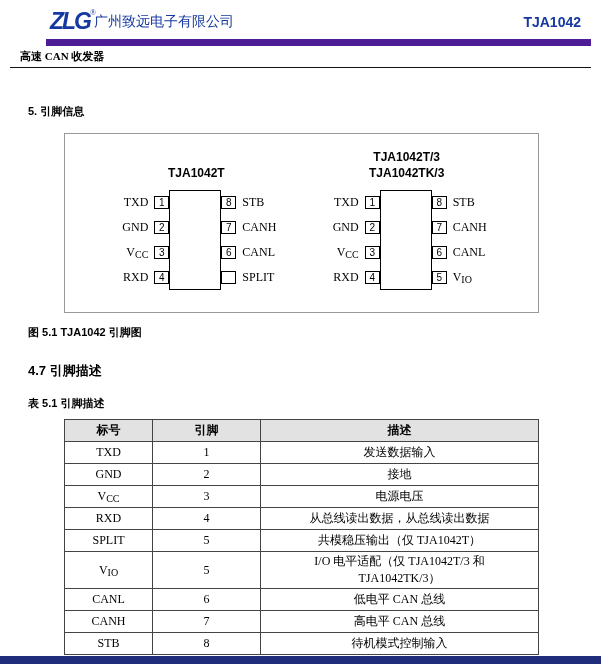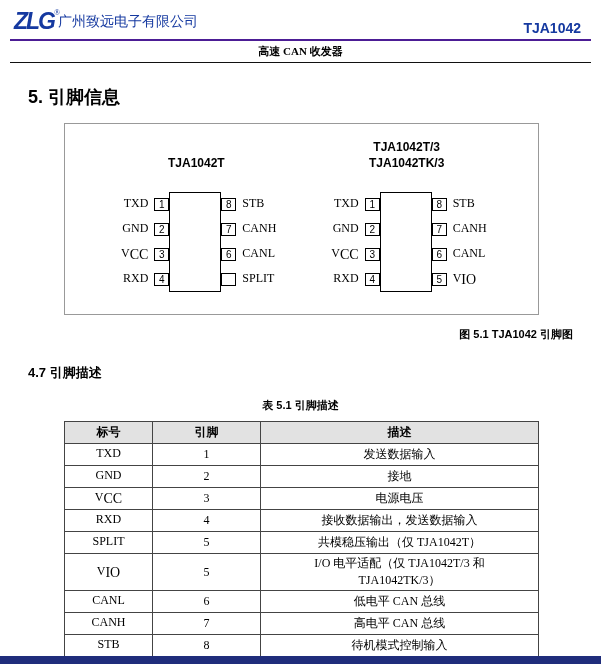--- a/index.html
+++ b/index.html
@@ -8,57 +8,57 @@
     --table-header-bg:#e2e2e2;
   }
   *{box-sizing:border-box;margin:0;padding:0;}
   html,body{width:601px;height:664px;}
   body{
     background:#fff;color:#000;position:relative;overflow:hidden;
     font-family:"Liberation Serif", serif;
   }
   .page{padding:8px 10px 0;}
   
-  .hdr{display:flex;justify-content:space-between;align-items:flex-end;
-       border-bottom:2px solid #4c1d95;padding:0 4px 3px;}
+  .hdr{display:flex;justify-content:space-between;align-items:center;
+       border-bottom:7px solid #4c1d95;padding:0 4px 3px;margin-left:36px;}
   .hdr-left{display:flex;align-items:center;gap:8px;}
   .logo{width:36px;height:28px;display:flex;align-items:flex-start;}
   .logo-z{font-family:"Liberation Sans",sans-serif;font-style:italic;font-weight:bold;
           font-size:23px;line-height:26px;color:var(--brand-blue);letter-spacing:-2px;}
   .logo-r{font-size:8px;color:var(--brand-blue);vertical-align:top;}
   .company{color:var(--brand-blue);font-weight:normal;font-size:14px;
            font-family:"Liberation Sans",sans-serif;}
   .part{color:var(--brand-blue);font-weight:bold;font-size:14px;
         font-family:"Liberation Sans",sans-serif;padding-right:6px;}
-  .subtitle-row{text-align:center;font-size:11px;font-weight:bold;
+  .subtitle-row{text-align:left;font-size:11px;font-weight:bold;
                 padding:3px 10px 3px;border-bottom:1px solid #111;}
   
   .content{padding:0 18px;}
-  .h1{font-size:18px;font-weight:bold;margin:22px 0 0;font-family:"Liberation Sans",sans-serif;}
+  .h1{font-size:11px;font-weight:bold;margin:36px 0 0;font-family:"Liberation Sans",sans-serif;}
   .h2{font-size:13px;font-weight:bold;margin:22px 0 0;font-family:"Liberation Sans",sans-serif;}
   .indent{margin-left:36px;margin-right:34px;}
   
   .figbox{border:1px solid #999;margin-top:14px;padding:16px 10px 22px;
           display:flex;justify-content:space-evenly;align-items:flex-end;}
   .chipwrap{display:flex;flex-direction:column;align-items:center;}
   .chip-title{font-weight:bold;font-size:12px;text-align:center;line-height:1.3;
-              font-family:"Liberation Sans",sans-serif;margin-bottom:21px;}
+              font-family:"Liberation Sans",sans-serif;margin-bottom:9px;}
   .chip{display:grid;grid-template-columns:46px 16px 52px 16px 48px;
         grid-auto-rows:25px;align-items:center;}
   .chipbody{grid-column:3;grid-row:1/5;border:1.5px solid #000;align-self:stretch;background:#fff;}
   .pinbox{border:1px solid #000;width:15px;height:13px;display:flex;align-items:center;
           justify-content:center;font-size:10px;font-family:"Liberation Sans",sans-serif;background:#fff;}
   .pl{justify-self:end;}
   .pr{justify-self:start;}
   .lbl-l{text-align:right;padding-right:5px;font-size:12px;}
   .lbl-r{text-align:left;padding-left:5px;font-size:12px;}
-  .sub{font-size:14px;vertical-align:-2px;}
-  .figcap{text-align:right;font-size:11px;font-weight:bold;margin-top:12px;
+  .sub{font-size:10px;vertical-align:-2px;}
+  .figcap{text-align:left;font-size:11px;font-weight:bold;margin-top:12px;
           font-family:"Liberation Sans",sans-serif;}
-  .tabcap{text-align:center;font-size:11px;font-weight:bold;margin:16px 0 8px;
+  .tabcap{font-size:11px;font-weight:bold;margin:16px 0 8px;
           font-family:"Liberation Sans",sans-serif;}
   
   table{width:100%;border-collapse:collapse;font-size:12px;}
   th,td{border:1px solid #444;text-align:center;height:22px;padding:1px 20px;}
   th{background:var(--table-header-bg);font-weight:bold;font-family:"Liberation Sans",sans-serif;}
   col.c1{width:88px;} col.c2{width:108px;}
   
   .footbar{position:absolute;left:0;right:0;bottom:0;height:8px;background:var(--footer-bar);}
 </style>
 </head>
@@ -173,21 +173,21 @@
             <td>接地</td>
           </tr>
           <tr>
             <td><span>V</span><span class="sub">CC</span></td>
             <td>3</td>
             <td>电源电压</td>
           </tr>
           <tr>
             <td><span>RXD</span><span class="sub"></span></td>
             <td>4</td>
-            <td>接收数据输出，发送数据输入</td>
+            <td>从总线读出数据，从总线读出数据</td>
           </tr>
           <tr>
             <td><span>SPLIT</span><span class="sub"></span></td>
             <td>5</td>
             <td>共模稳压输出（仅 TJA1042T）</td>
           </tr>
           <tr>
             <td><span>V</span><span class="sub">IO</span></td>
             <td>5</td>
             <td>I/O 电平适配（仅 TJA1042T/3 和 TJA1042TK/3）</td>

